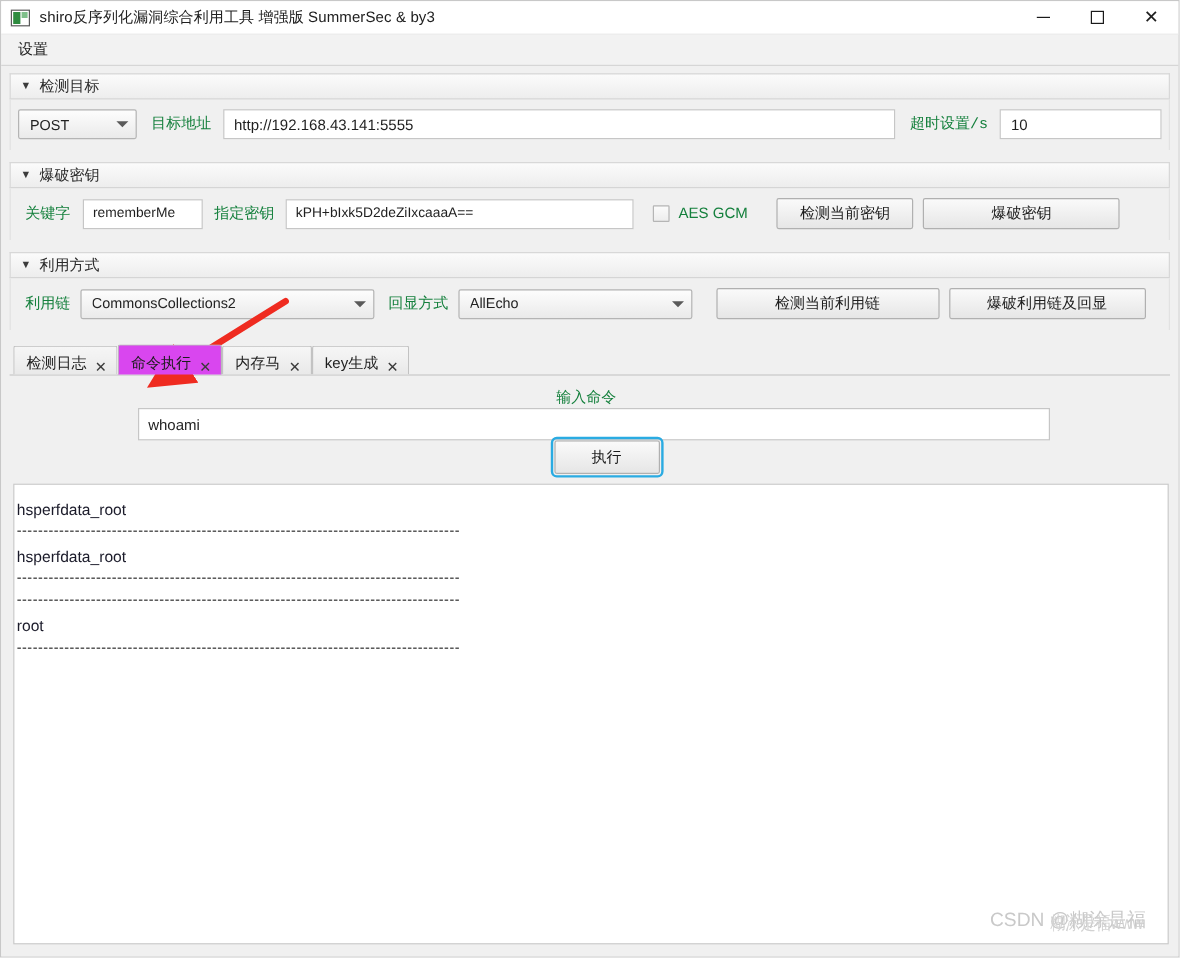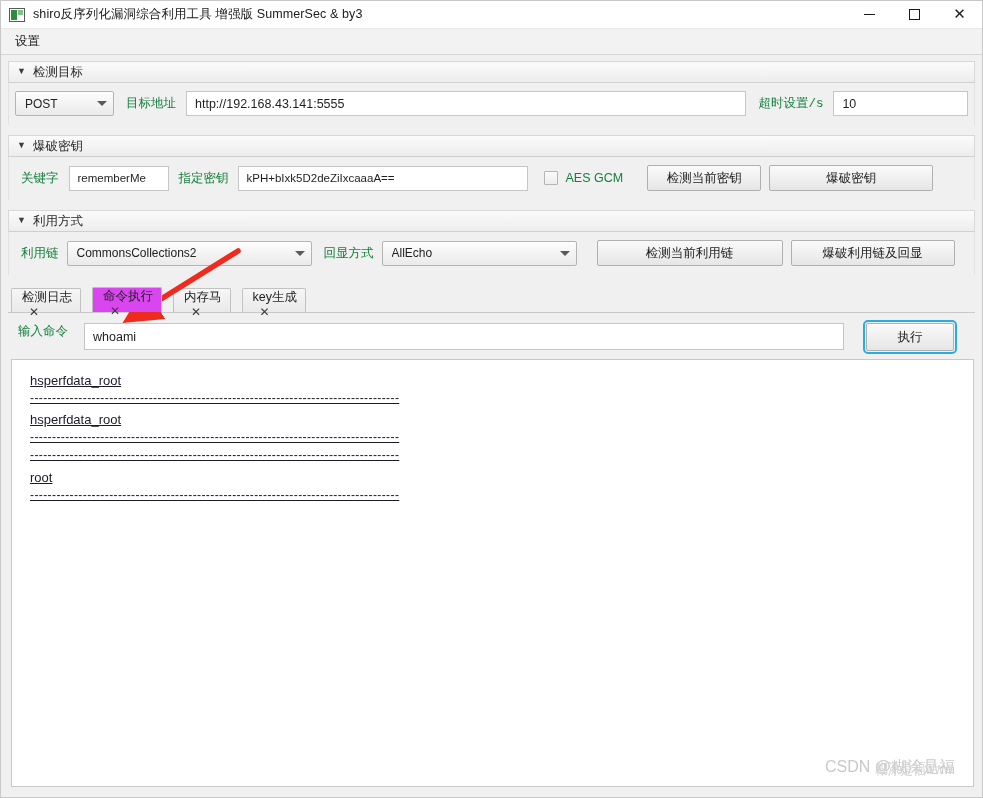--- a/index.html
+++ b/index.html
@@ -163,63 +163,61 @@
   
   .tabstrip {
     margin: 12px 7px 0 7px;
     display: flex; align-items: flex-end;
     height: 26px;
     border-bottom: 1px solid #c9c9c9;
     padding-left: 3px;
   }
   .tab {
     height: 24px;
-    display: flex; align-items: flex-start;
+    display: flex; align-items: flex-end;
     padding: 0 8px 0 10px;
-    margin-right: 11px;
+    margin-right: 0;
     font-size: 12.5px; color: #1d1d1d;
     background: linear-gradient(to bottom,#f6f6f6,#e9e9e9);
     border: 1px solid #c2c2c2;
     border-bottom: none;
     border-radius: 2px 2px 0 0;
     cursor: default; white-space: nowrap;
     position: relative;
-    flex-direction: column;
   }
   .tab.active {
     background: #d946ef;
     height: 25px;
     border-color: #bcbcbc;
     z-index: 2;
   }
   .tab .x {
     margin-left: 7px; font-size: 12px; color: #3a3a3a;
     font-family: "DejaVu Sans", sans-serif; line-height: 1;
   }
 
   
   .cmd-row {
     margin: 0 7px; padding: 10px 0 8px 6px;
-    display: flex; align-items: flex-start;
+    display: flex; align-items: center; flex-direction: column;
   }
 
   
   .output-wrap {
     margin: 0 8px 10px 10px;
     flex: 1;
     background: #ffffff;
     border: 1px solid #c9c9c9;
     position: relative;
     overflow: hidden;
   }
   .output {
-    padding: 10px 16px;
+    padding: 10px 0;
     font-size: 13px; color: #1b1b2a;
     line-height: 1.05;
-    text-decoration: underline;
   }
   .out-line {
     padding: 4px 0 3px 2px;
     white-space: pre;
   }
   .out-sep {
     color: #202020;
     font-size: 12px;
     letter-spacing: .4px;
     padding: 1px 0 5px 2px;

